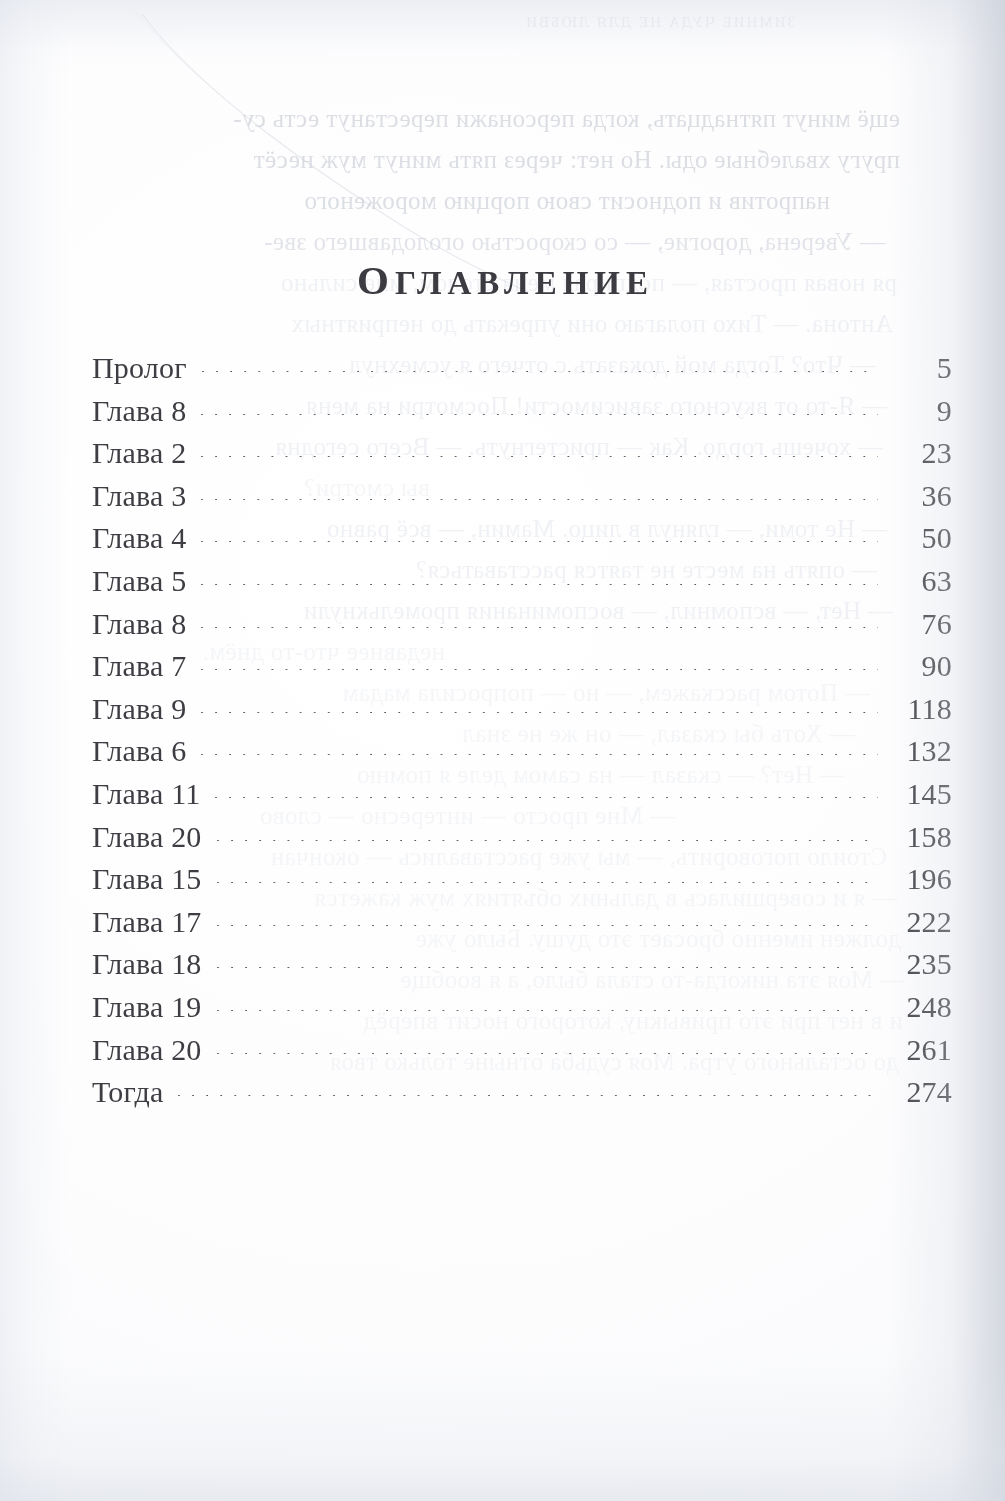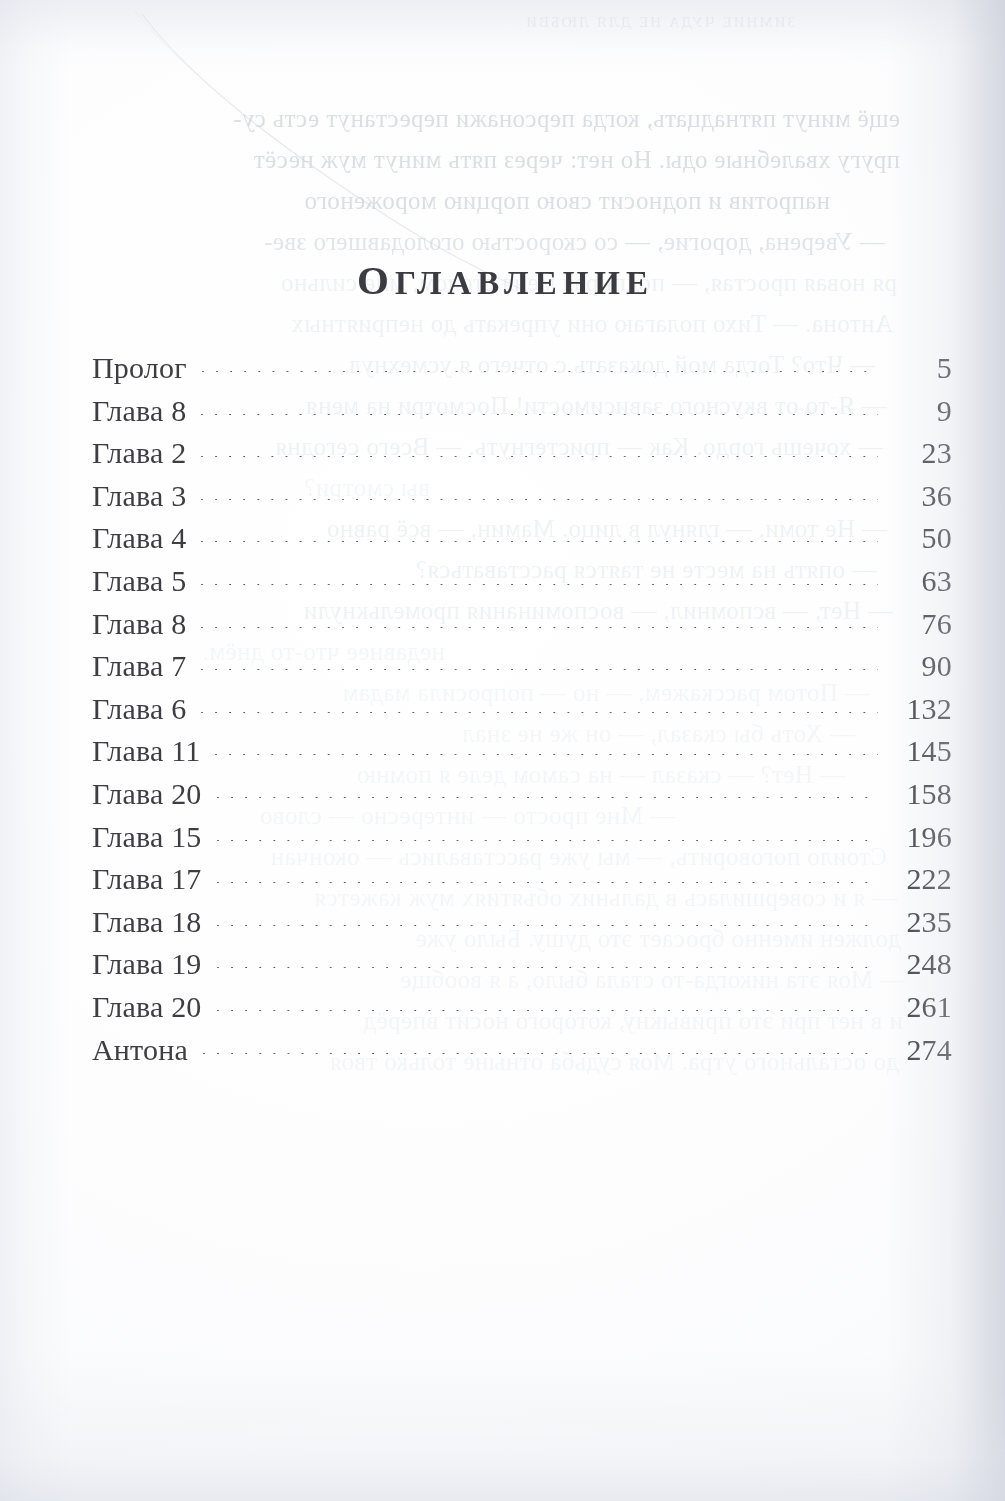--- a/index.html
+++ b/index.html
@@ -256,20 +256,25 @@
           <span class="toc-label">Глава 8</span>
           <span class="toc-leader"></span>
           <span class="toc-page">76</span>
         </li>
         <li class="toc-row">
           <span class="toc-label">Глава 7</span>
           <span class="toc-leader"></span>
           <span class="toc-page">90</span>
         </li>
         <li class="toc-row">
+          <span class="toc-label">Глава 9</span>
+          <span class="toc-leader"></span>
+          <span class="toc-page">118</span>
+        </li>
+        <li class="toc-row">
           <span class="toc-label">Глава 6</span>
           <span class="toc-leader"></span>
           <span class="toc-page">132</span>
         </li>
         <li class="toc-row">
           <span class="toc-label">Глава 11</span>
           <span class="toc-leader"></span>
           <span class="toc-page">145</span>
         </li>
         <li class="toc-row">
@@ -296,21 +301,21 @@
           <span class="toc-label">Глава 19</span>
           <span class="toc-leader"></span>
           <span class="toc-page">248</span>
         </li>
         <li class="toc-row">
           <span class="toc-label">Глава 20</span>
           <span class="toc-leader"></span>
           <span class="toc-page">261</span>
         </li>
         <li class="toc-row">
-          <span class="toc-label">Антона</span>
+          <span class="toc-label">Тогда</span>
           <span class="toc-leader"></span>
           <span class="toc-page">274</span>
         </li>
       </ul>
 
   </div>
 
   <div class="paper-vignette-right"></div>
   <div class="paper-vignette-bottom"></div>
 

